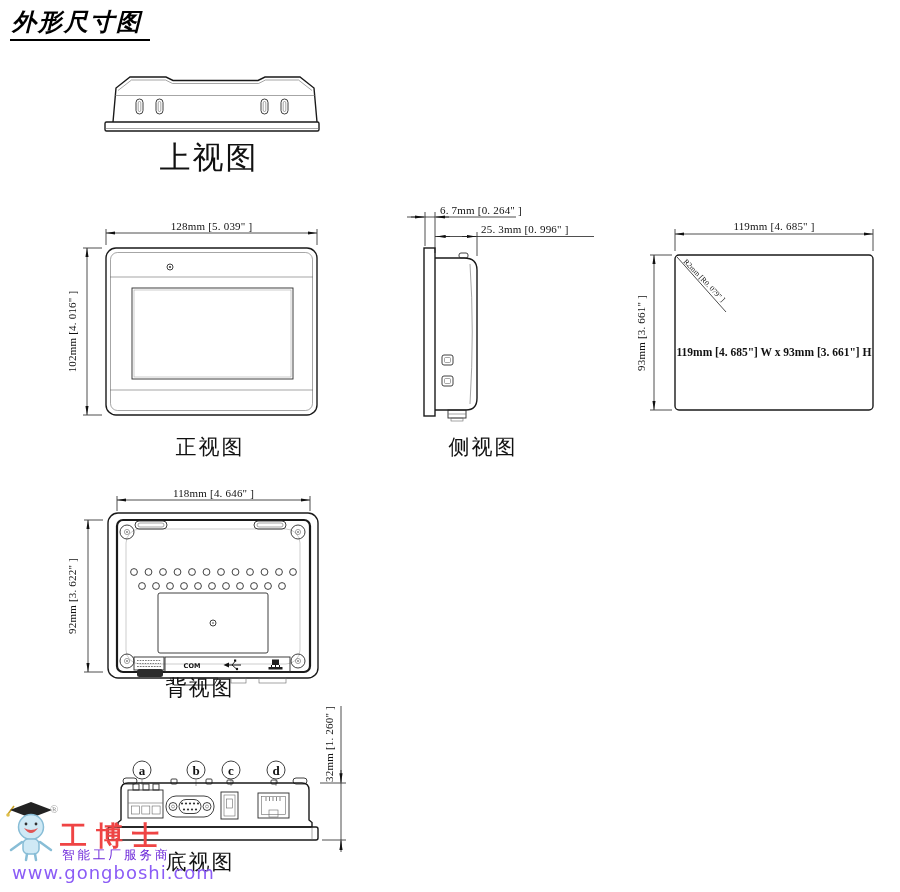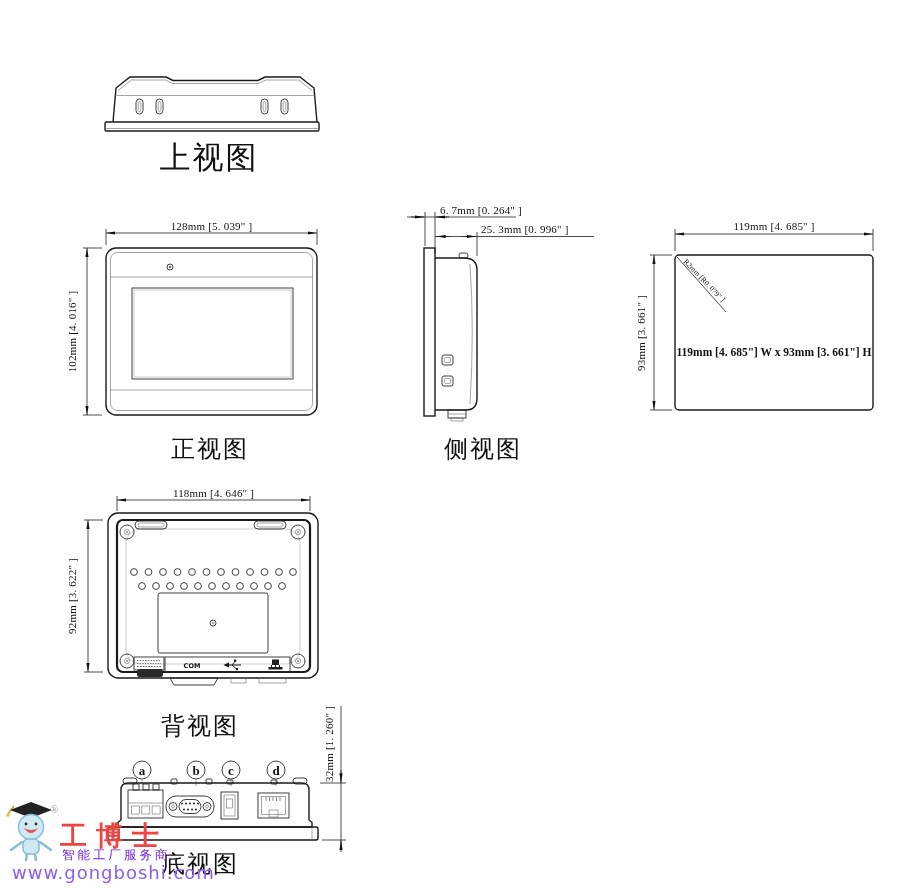--- a/index.html
+++ b/index.html
@@ -15,21 +15,21 @@
   .dim{fill:none;stroke:#222;stroke-width:0.8;}
   .dimtxt{font-family:"Liberation Serif","DejaVu Serif",serif;font-size:11px;fill:#111;letter-spacing:0.2px;}
   .dimtxt-sm{font-family:"Liberation Serif","DejaVu Serif",serif;font-size:7.5px;fill:#111;}
   .notetxt{font-family:"Liberation Serif","DejaVu Serif",serif;font-size:11.5px;font-weight:600;fill:#111;}
   .comtxt{font-family:"DejaVu Sans","Liberation Sans",sans-serif;font-size:6.5px;font-weight:bold;fill:#111;}
   .porttxt{font-family:"Liberation Serif","DejaVu Serif",serif;font-size:13px;font-weight:bold;fill:#111;}
   .filldark{fill:#1e1e1e;stroke:none;}
   
   .page-title{position:absolute;left:10px;top:6px;font-size:24px;font-weight:bold;font-style:italic;
               color:#000;letter-spacing:2px;border-bottom:2.5px solid #000;padding:0 8px 1px 2px;white-space:nowrap;}
-  .view-label{position:absolute;transform:translateX(-50%);font-size:24px;color:#111;
+  .view-label{position:absolute;transform:translateX(-50%);font-size:21px;color:#111;
               letter-spacing:2px;white-space:nowrap;}
   .wm{position:absolute;white-space:nowrap;}
   .wm-brand{left:60px;top:818px;font-size:27px;font-weight:bold;color:#ef4444;letter-spacing:9px;}
   .wm-reg{left:50px;top:803px;font-size:11px;color:#9a9a9a;}
   .wm-tagline{left:62px;top:847px;font-size:12.5px;color:#6d28d9;letter-spacing:3px;
               font-family:"DejaVu Sans","Liberation Sans",sans-serif;}
   .wm-url{left:12px;top:862px;font-size:18px;color:#8b5cf6;letter-spacing:1px;
           font-family:"DejaVu Sans","Liberation Sans",sans-serif;}
 </style>
 </head>
@@ -318,25 +318,26 @@
         <line class="dim" x1="320" y1="783" x2="346" y2="783"></line>
         <line class="dim" x1="322" y1="840" x2="346" y2="840"></line>
         <line class="dim" x1="341" y1="706" x2="341" y2="847"></line>
         <line class="dim" x1="341" y1="770" x2="341" y2="782.5" marker-end="url(#arw)"></line>
         <line class="dim" x1="341" y1="852" x2="341" y2="840.8" marker-end="url(#arw)"></line>
         <text class="dimtxt" x="333" y="744" text-anchor="middle" transform="rotate(-90 333 744)">32mm [1. 260" ]</text>
       </g>
     </g>
   </svg>
 
+  <div class="page-title">外形尺寸图</div>
 
   <div class="view-label" style="left:209px;top:137px;font-size:31px;">上视图</div>
   <div class="view-label" style="left:210px;top:433px;">正视图</div>
   <div class="view-label" style="left:447px;top:433px;margin-left:36px;">侧视图</div>
-  <div class="view-label" style="left:200px;top:710px;">背视图</div>
+  <div class="view-label" style="left:200px;top:674px;">背视图</div>
   <div class="view-label" style="left:200px;top:848px;">底视图</div>
 
   <div>
     <svg width="62" height="75" style="left:0;top:793px;">
       <line x1="14" y1="13" x2="8" y2="21" stroke="#c9a227" stroke-width="1.5"></line>
       <circle cx="8" cy="22" r="1.8" fill="#e0c04a"></circle>
       <polygon points="10,17 31,9 52,17 31,25" fill="#222"></polygon>
       <rect x="26" y="20" width="10" height="5" rx="2" fill="#222"></rect>
       <circle cx="31" cy="34" r="12.5" fill="#cfe9f5" stroke="#88bdd6" stroke-width="1.5"></circle>
       <circle cx="26" cy="31" r="1.4" fill="#333"></circle>

